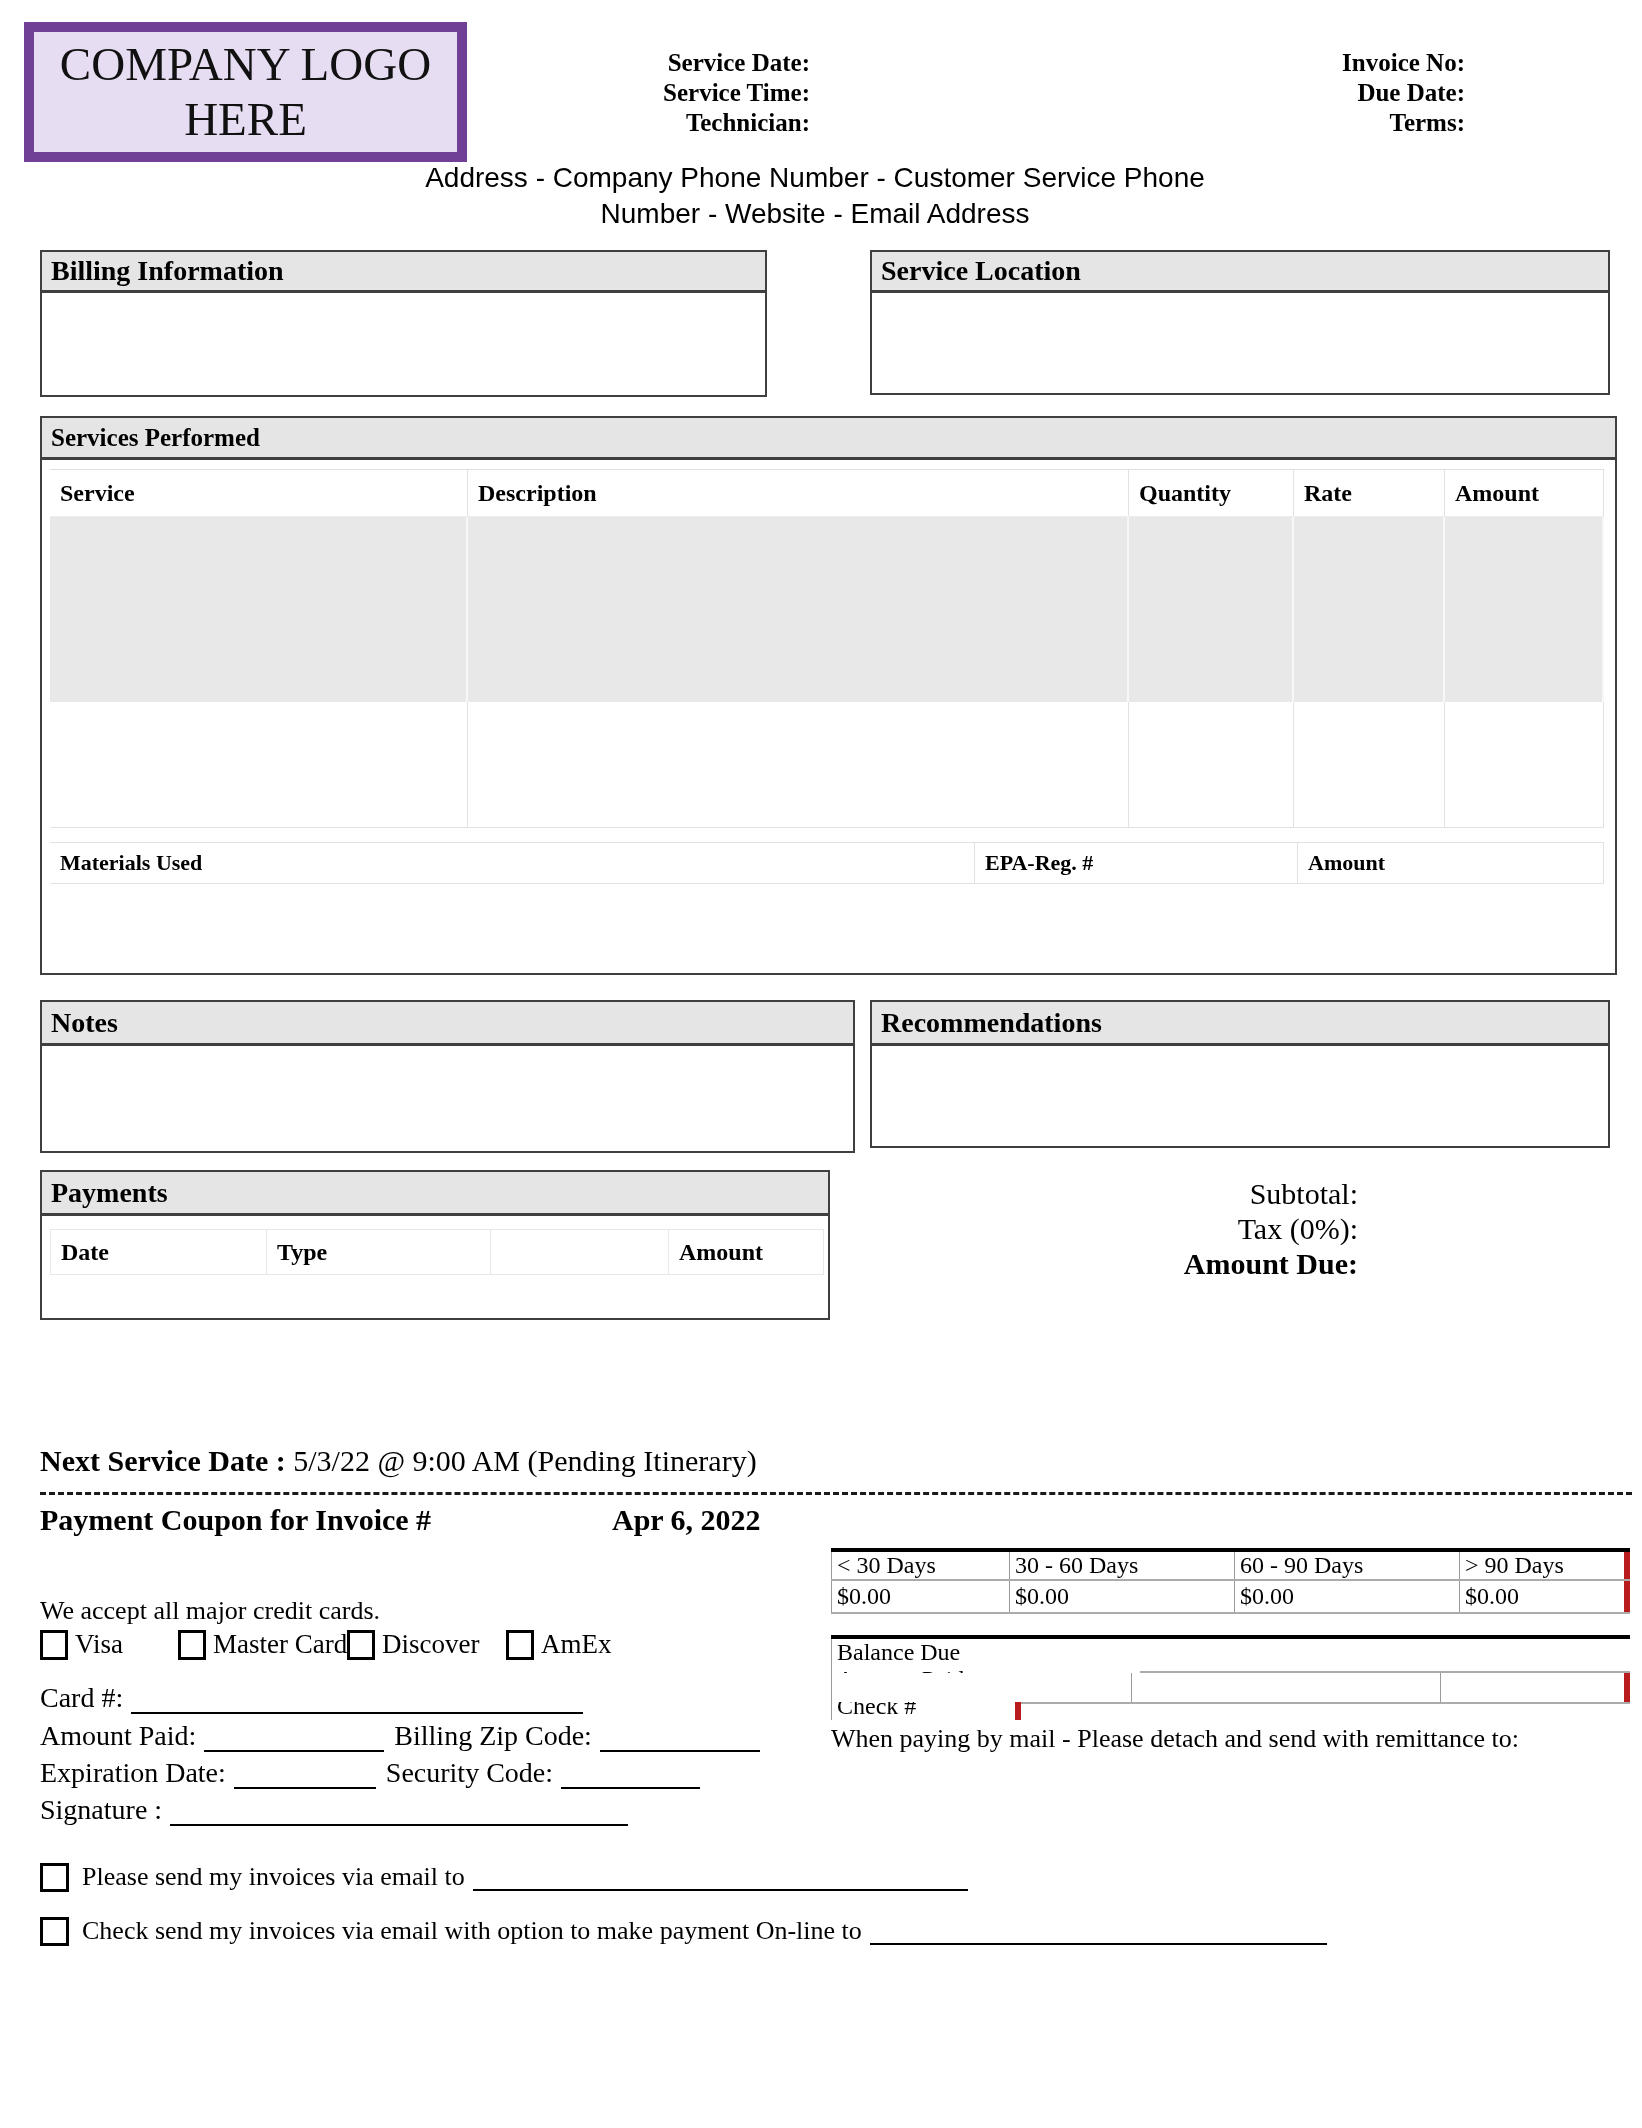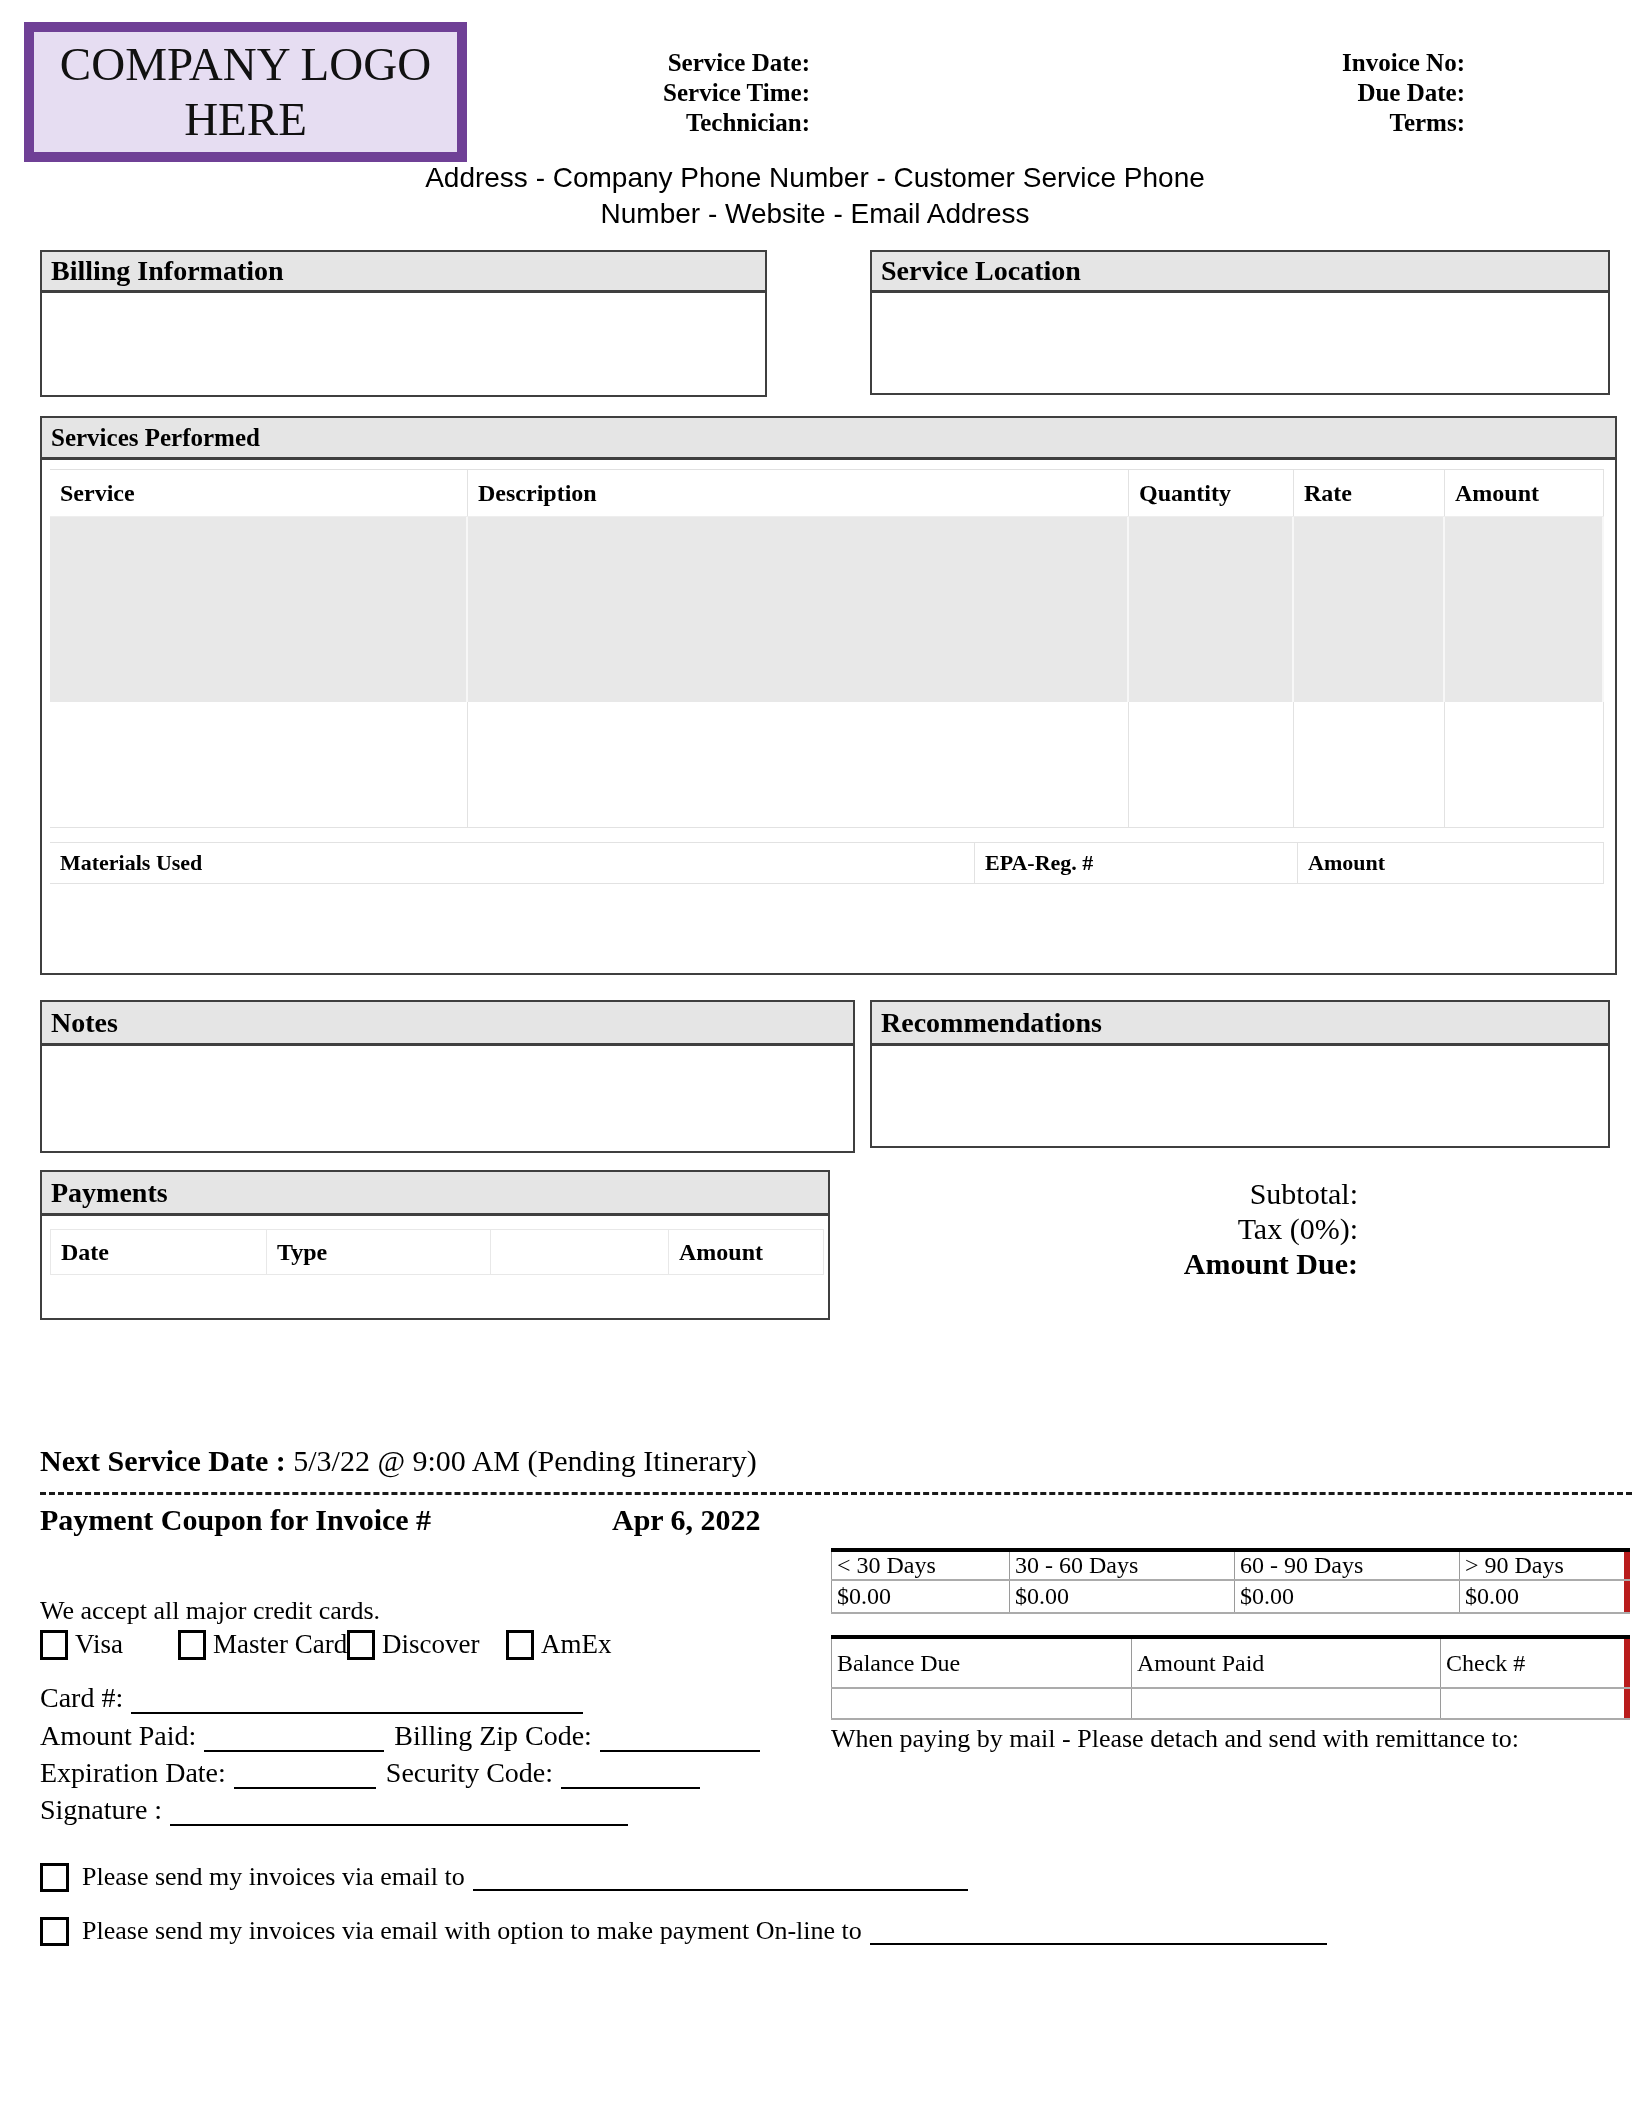--- a/index.html
+++ b/index.html
@@ -237,21 +237,21 @@
     <span style="margin-left:10px;">Security Code:</span>
     <span class="uline" style="width:139px;"></span>
   </div>
 
   <div class="abs fline" style="left:40px;top:1794px;">
     <span>Signature :</span>
     <span class="uline" style="width:458px;"></span>
   </div>
 
   <div class="abs mini-table" style="left:831px;top:1635px;width:799px;">
-    <div class="mini-row" style="height:50px;">
+    <div class="mini-row" style="height:34px;flex-direction:column;">
       <div class="mini-cell" style="width:300px;">Balance Due</div>
       <div class="mini-cell" style="width:309px;">Amount Paid</div>
       <div class="mini-cell" style="width:190px;">Check #</div>
     </div>
     <div class="mini-row" style="height:31px;">
       <div class="mini-cell" style="width:300px;"></div>
       <div class="mini-cell" style="width:309px;"></div>
       <div class="mini-cell" style="width:190px;"></div>
     </div>
   </div>
@@ -259,17 +259,17 @@
   <div class="abs serif" style="left:831px;top:1724px;font-size:26px;width:800px;">When paying by mail - Please detach and send with remittance to:</div>
 
   <div class="abs email-row" style="left:40px;top:1862px;">
     <span class="chk"></span>
     <span>Please send my invoices via email to</span>
     <span class="uline" style="width:495px;"></span>
   </div>
 
   <div class="abs email-row" style="left:40px;top:1916px;">
     <span class="chk"></span>
-    <span>Please send my invoices via email with option to make payment On-line to</span>
+    <span>Check send my invoices via email with option to make payment On-line to</span>
     <span class="uline" style="width:457px;"></span>
   </div>
 
 </div>
 
 </body></html>

